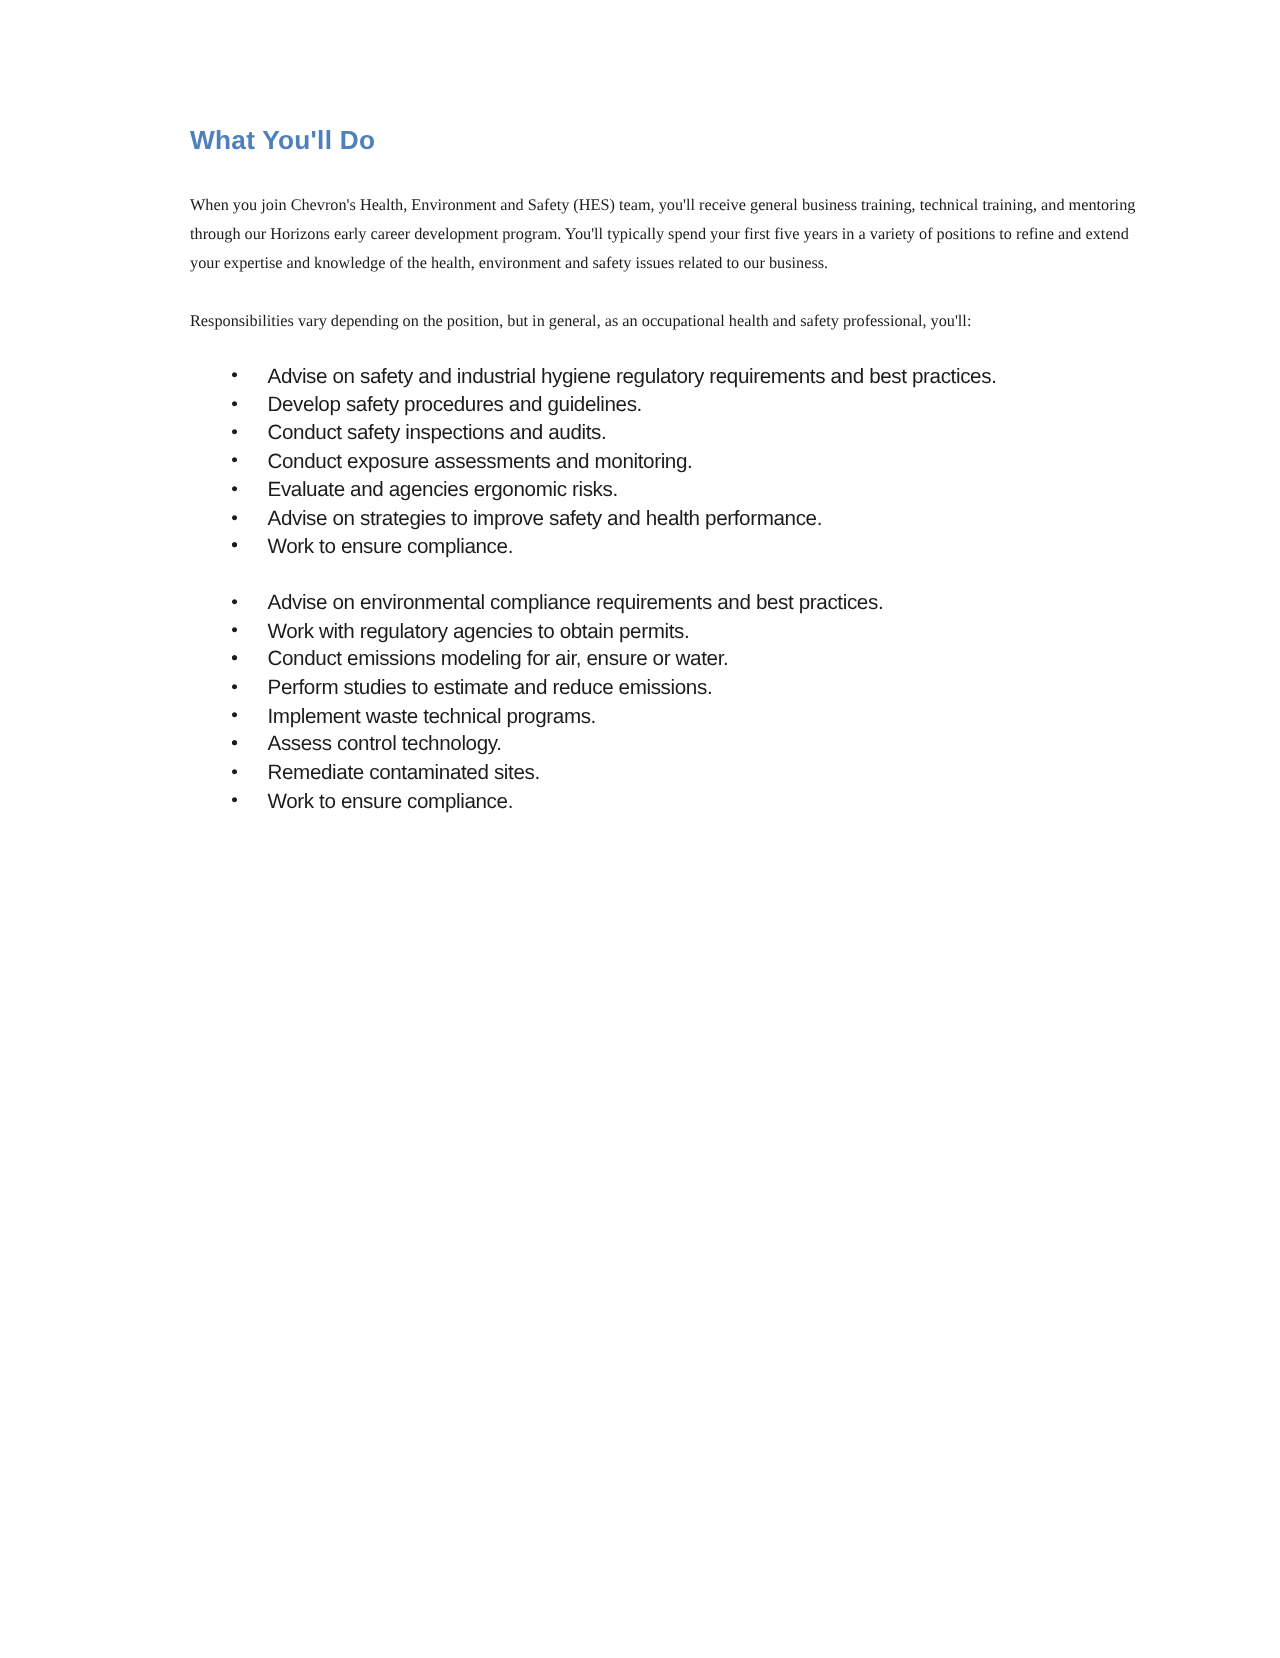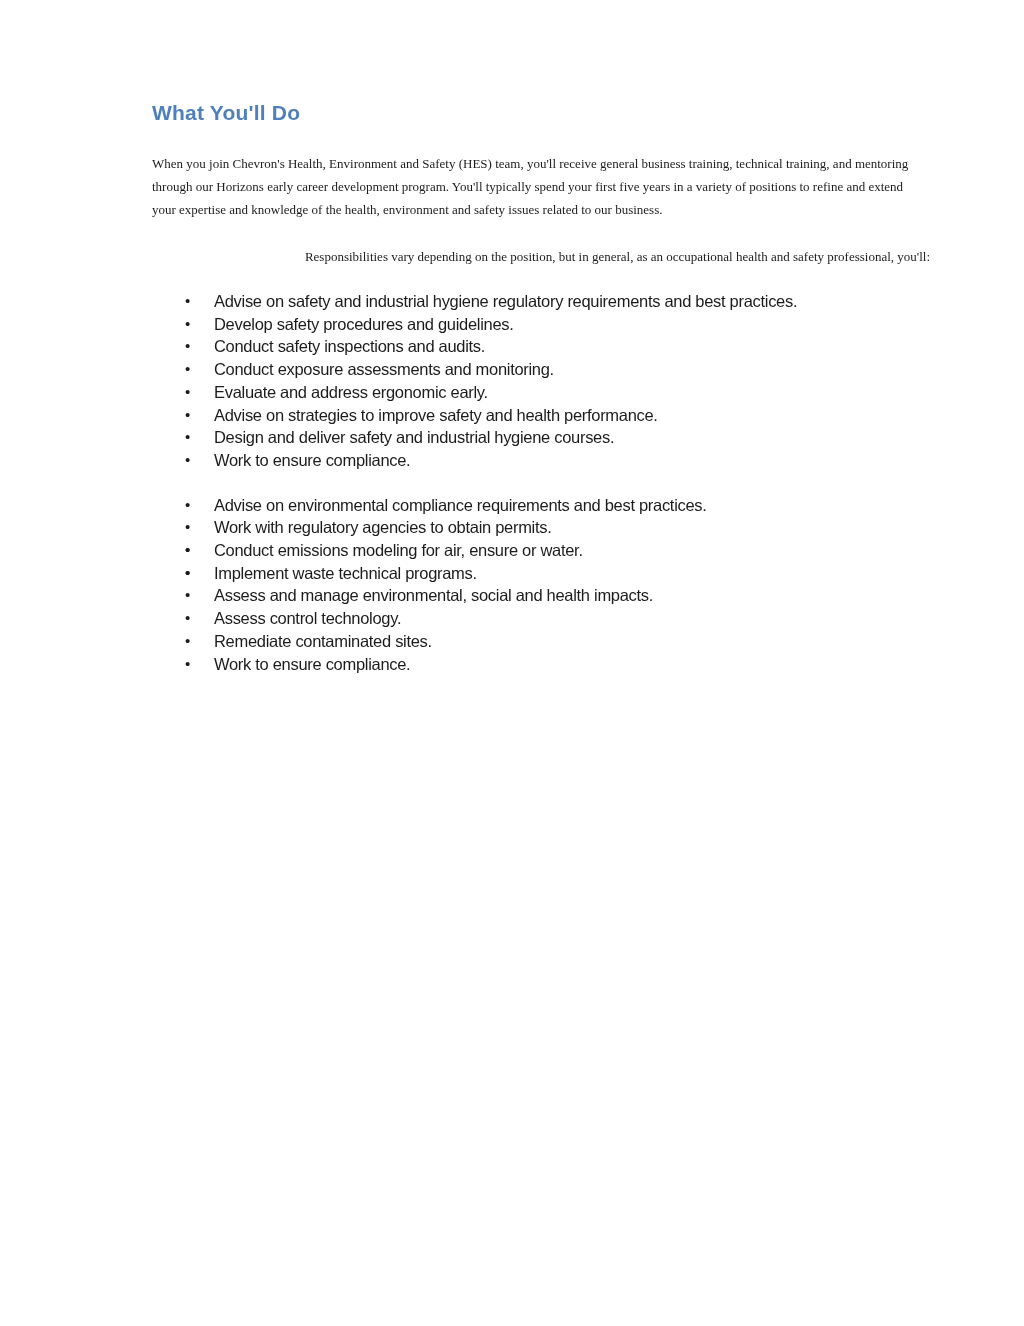--- a/index.html
+++ b/index.html
@@ -30,21 +30,20 @@
   }
   p.body-text {
     font-family: "Liberation Serif", serif;
     font-size: 13px;
     line-height: 23px;
     color: #1c1c1c;
     margin: 0 0 24px 0;
   }
   p.body-text.pre-list {
     margin-bottom: 0;
-    text-align: right;
   }
   ul.bullet-list {
     list-style: none;
     margin: 22px 0 22px 0;
     padding: 0;
     font-family: "Liberation Sans", sans-serif;
     font-size: 16.5px;
     line-height: 22.7px;
     letter-spacing: -0.3px;
     color: #1c1c1c;
@@ -90,31 +89,30 @@
           <span>Conduct safety inspections and audits.</span>
         </li>
 
         <li>
           <span class="bullet-dot">•</span>
           <span>Conduct exposure assessments and monitoring.</span>
         </li>
 
         <li>
           <span class="bullet-dot">•</span>
-          <span>Evaluate and address ergonomic early.</span>
+          <span>Evaluate and agencies ergonomic risks.</span>
         </li>
 
         <li>
           <span class="bullet-dot">•</span>
           <span>Advise on strategies to improve safety and health performance.</span>
         </li>
 
         <li>
           <span class="bullet-dot">•</span>
-          <span>Design and deliver safety and industrial hygiene courses.</span>
         </li>
 
         <li>
           <span class="bullet-dot">•</span>
           <span>Work to ensure compliance.</span>
         </li>
       </ul>
 
 
     <ul class="bullet-list">
@@ -133,30 +131,30 @@
           <span class="bullet-dot">•</span>
         </li>
 
         <li>
           <span class="bullet-dot">•</span>
           <span>Conduct emissions modeling for air, ensure or water.</span>
         </li>
 
         <li>
           <span class="bullet-dot">•</span>
+          <span>Perform studies to estimate and reduce emissions.</span>
         </li>
 
         <li>
           <span class="bullet-dot">•</span>
           <span>Implement waste technical programs.</span>
         </li>
 
         <li>
           <span class="bullet-dot">•</span>
-          <span>Assess and manage environmental, social and health impacts.</span>
         </li>
 
         <li>
           <span class="bullet-dot">•</span>
           <span>Assess control technology.</span>
         </li>
 
         <li>
           <span class="bullet-dot">•</span>
           <span>Remediate contaminated sites.</span>

